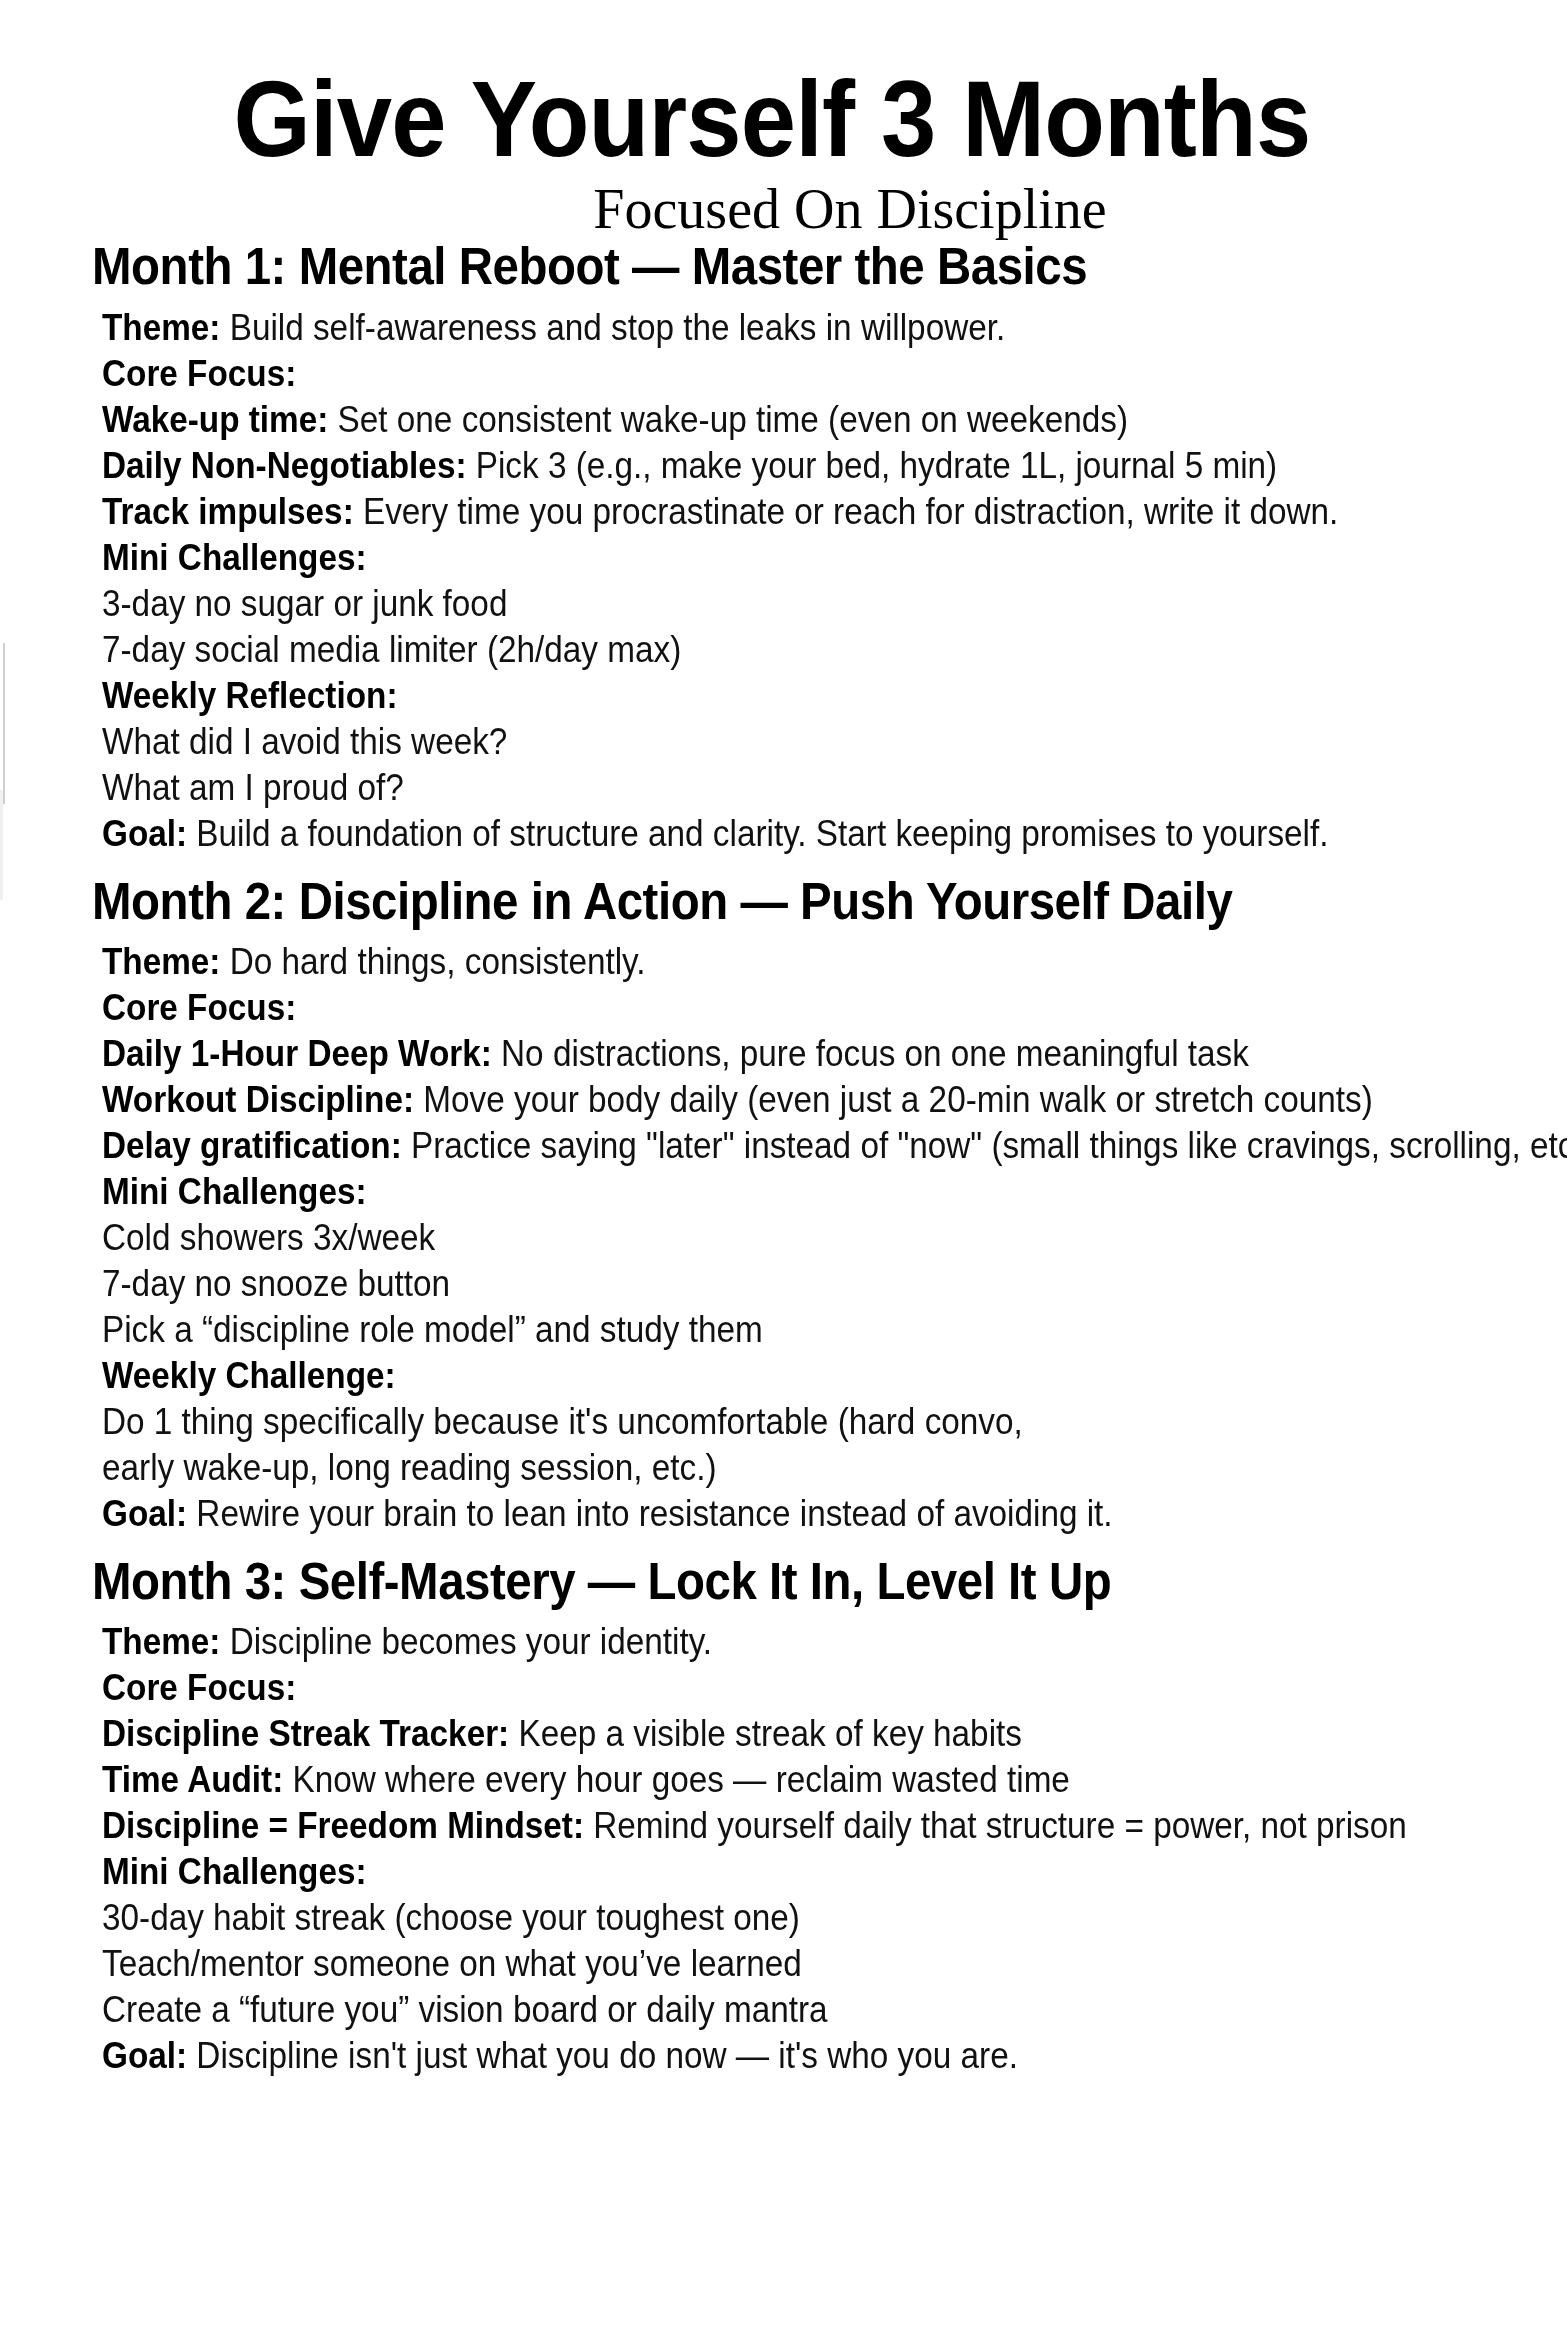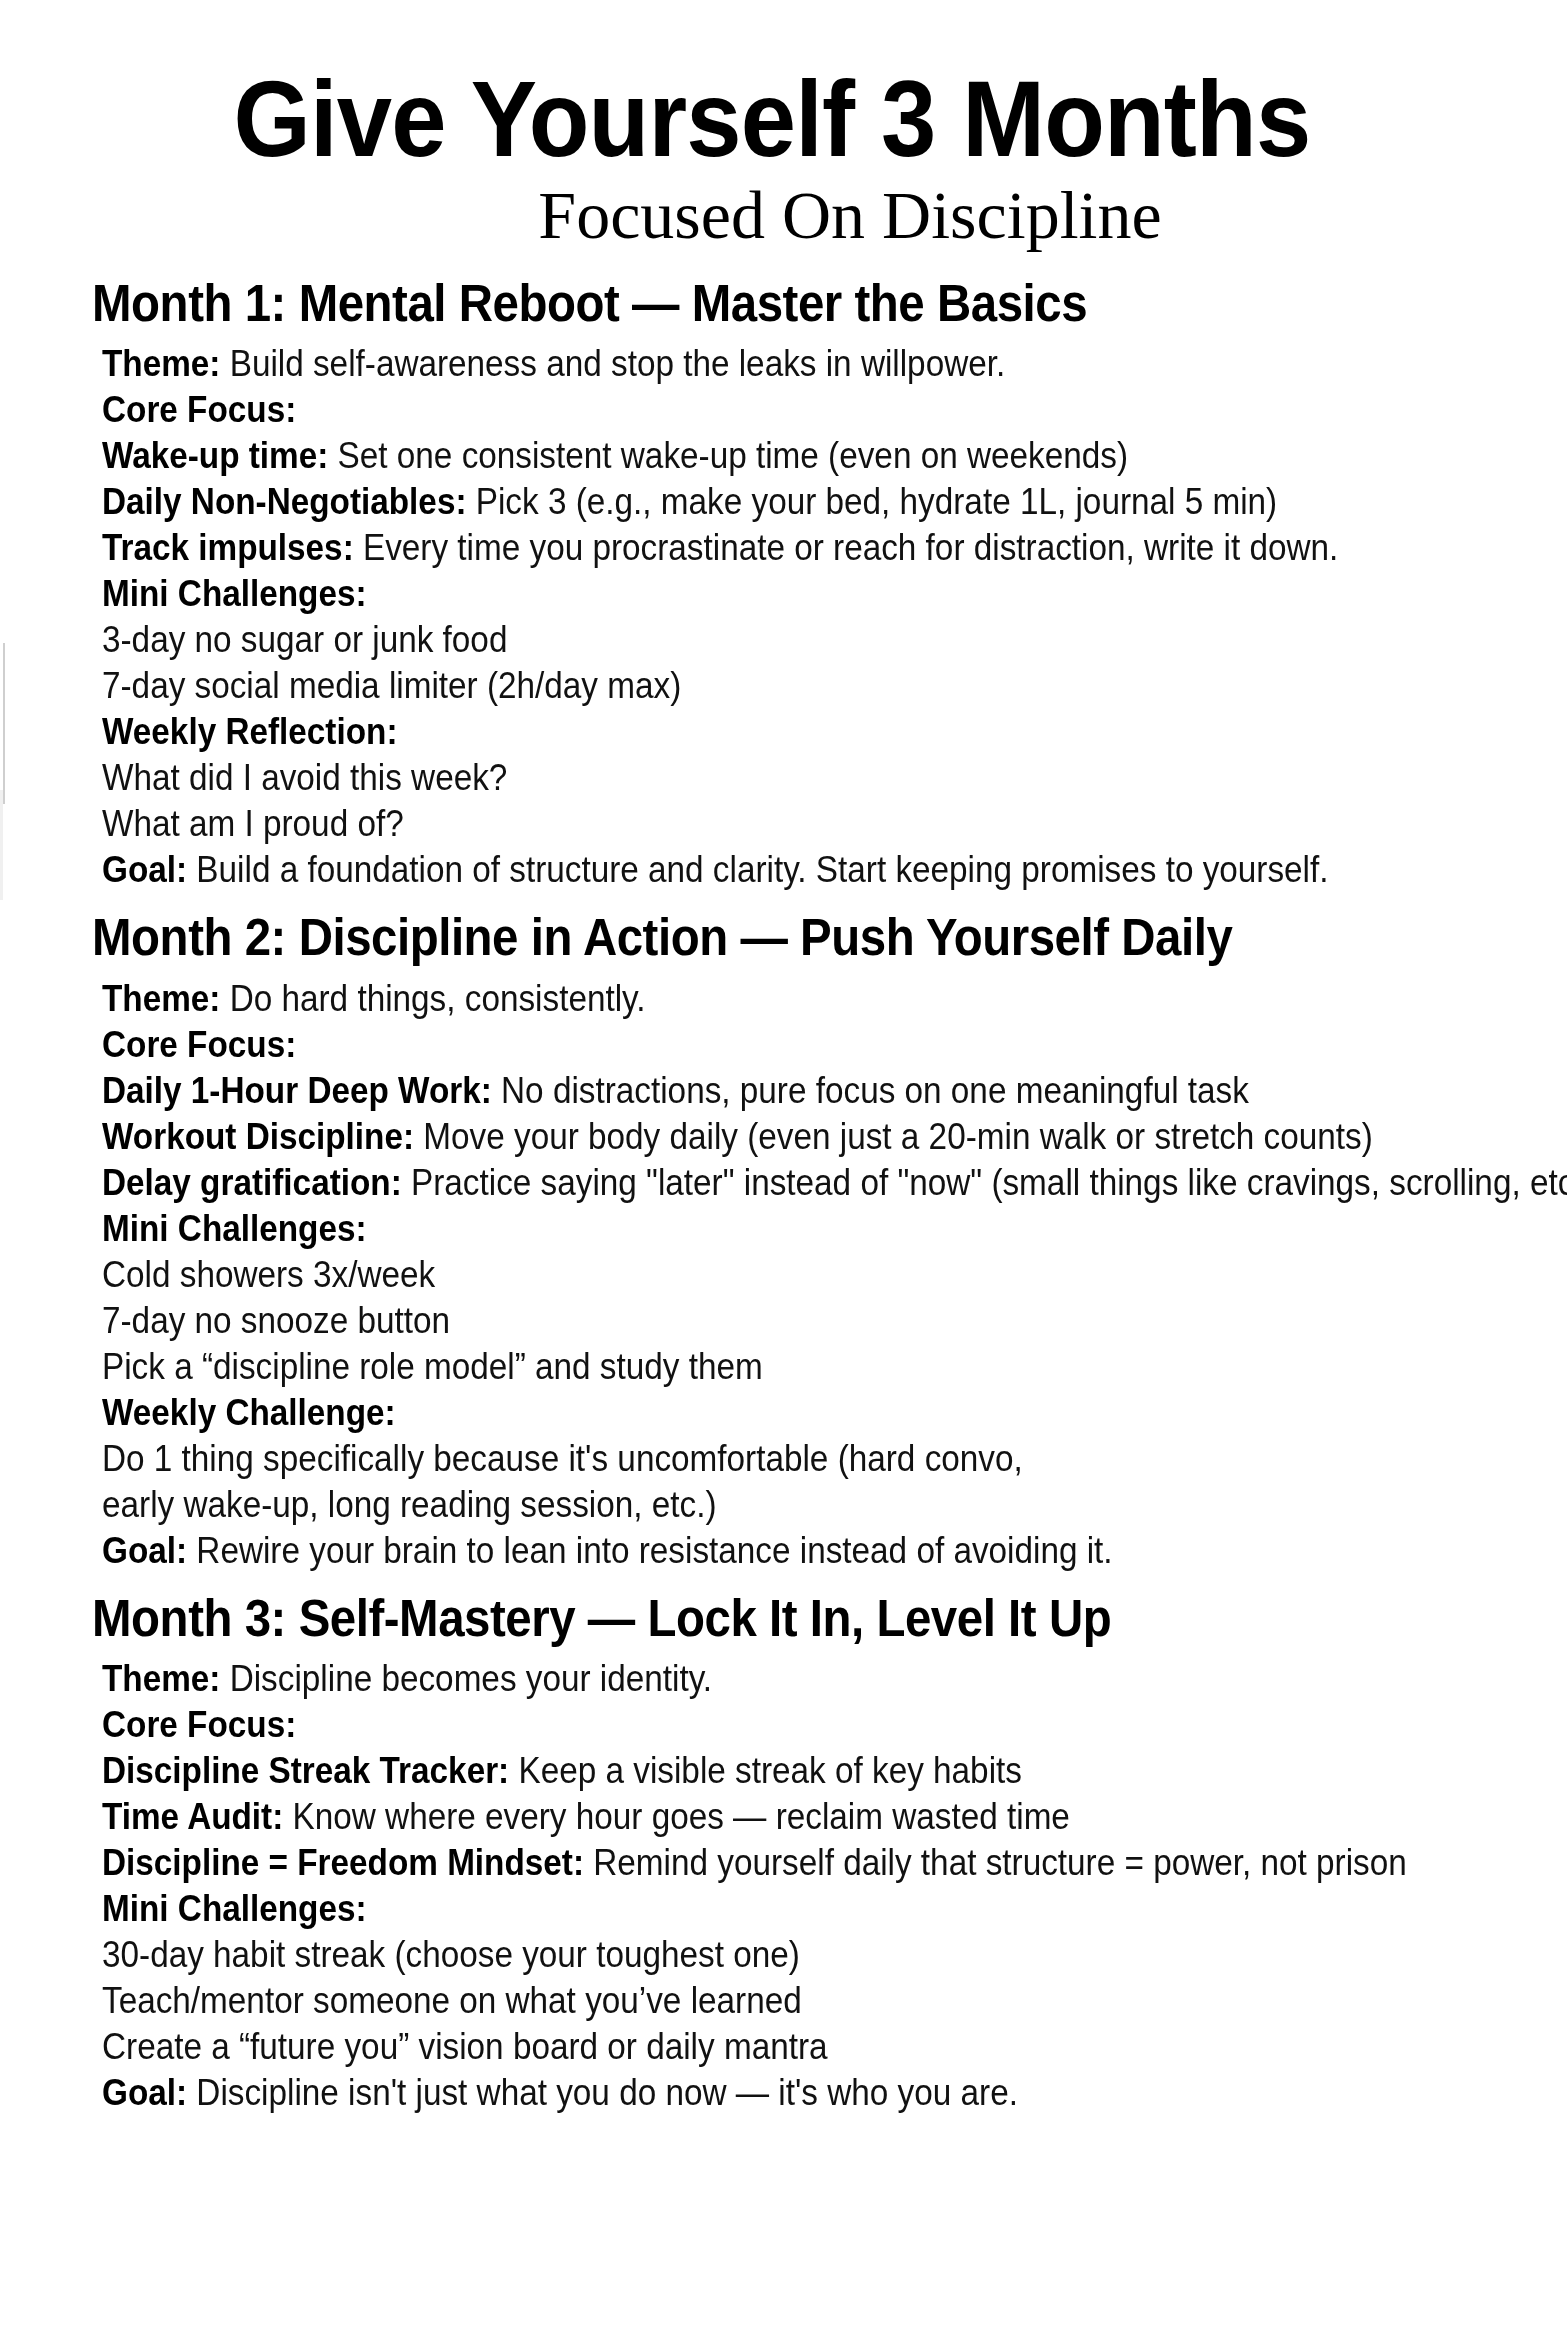--- a/index.html
+++ b/index.html
@@ -55,31 +55,30 @@
     transform: scaleX(0.92);
     transform-origin: center;
     color: #000;
     margin: 0;
     padding: 0;
     white-space: nowrap;
   }
   .sub-title {
     font-family: "Liberation Serif", "DejaVu Serif", serif;
     font-weight: 400;
-    font-size: 68px;
+    font-size: 56px;
     line-height: 1.05;
     color: #000;
     margin: 5.5px 0 0 0;
     padding: 0 0 0 156px;
     white-space: nowrap;
   }
 
   
   .month {
-    margin-top: 24px;
   }
   .month + .month {
     margin-top: 16px;
   }
   .month-heading {
     font-family: "Liberation Sans Narrow", "Liberation Sans", sans-serif;
     font-weight: 700;
     font-size: 51px;
     line-height: 1.12;
     letter-spacing: -0.5px;

